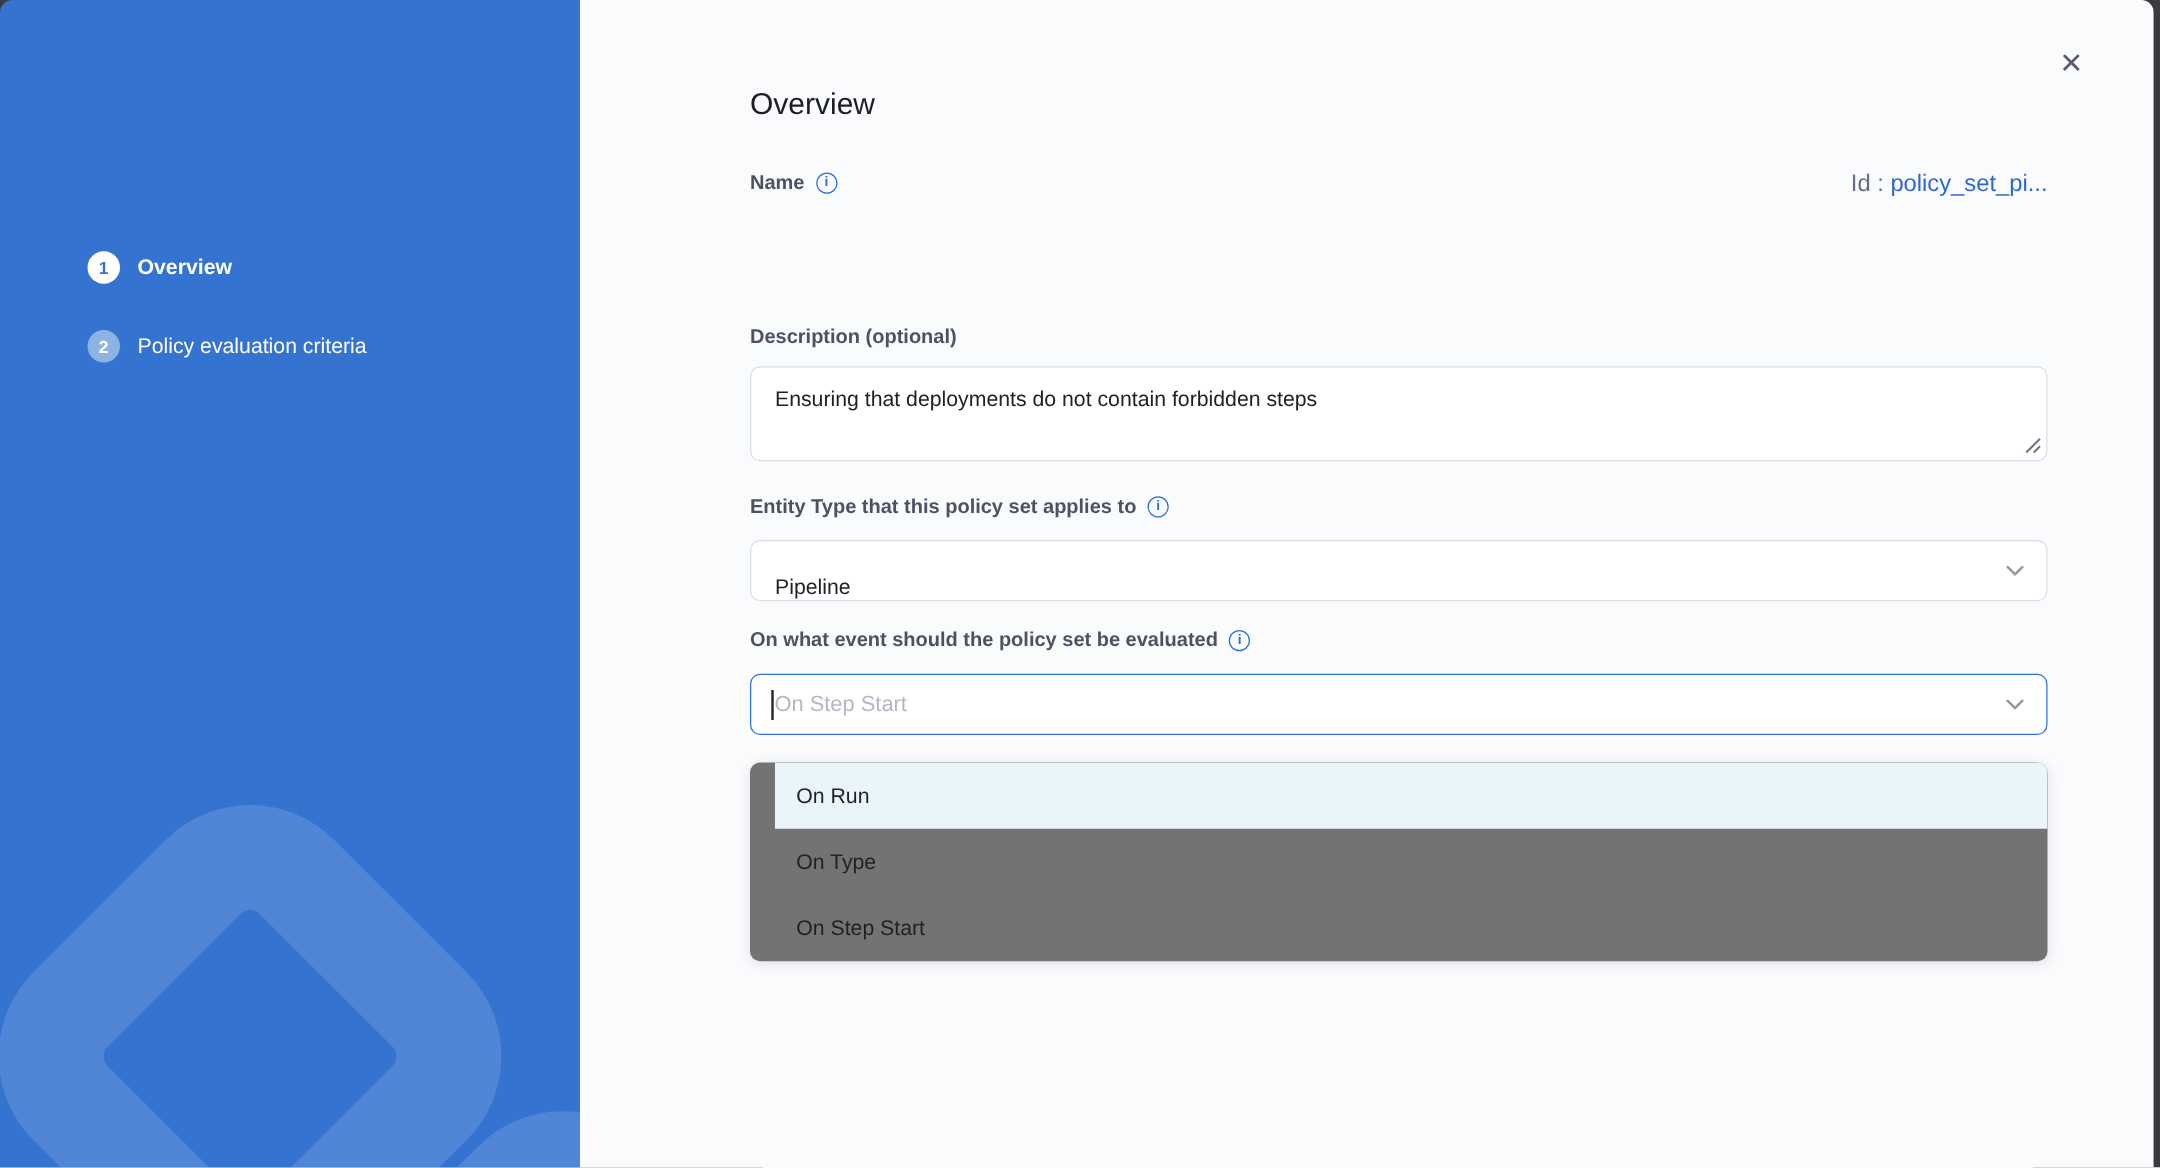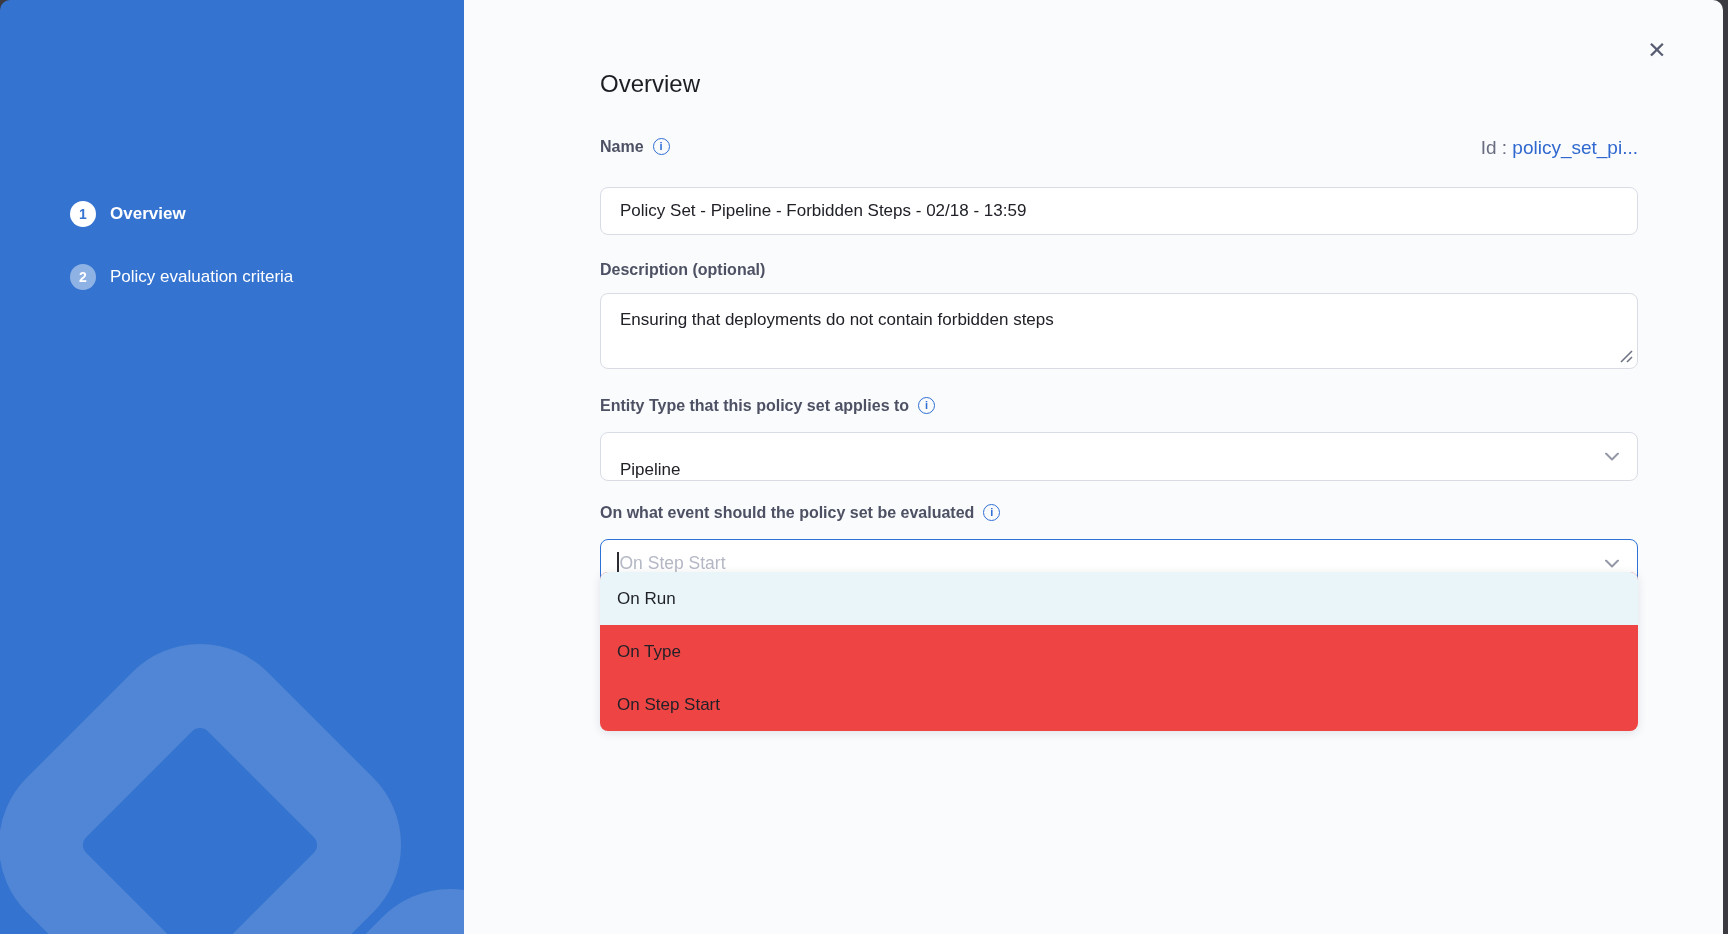--- a/index.html
+++ b/index.html
@@ -92,23 +92,24 @@
     background:#ffffff; border:1.5px solid #2e72d8; border-radius:8px;
     display:flex; align-items:center; padding:0 16px;
   }
   .caret { width:1.5px; height:24px; background:#2b2d33; flex:none; }
   .event-input {
     flex:1; border:none; outline:none; background:transparent;
     font-family:inherit; font-size:17.5px; color:#202228; padding:0 0 0 1px;
   }
   .event-input::placeholder { color:#b4b8c5; opacity:1; }
   .menu {
-    position:absolute; top:572px; left:0; width:100%;
-    background:#ef4444; border-radius:8px; overflow:hidden;
+    position:absolute; top:610px; left:0; width:100%;
+    background:#737373; border-radius:8px; overflow:hidden;
     box-shadow:0 2px 10px rgba(40,41,61,0.12);
+    padding-left:20px;
   }
   .menu-option {
     height:53px; display:flex; align-items:center; padding:0 17px;
     font-size:17px; color:#1f2127; cursor:pointer;
   }
   .menu-option.highlighted { background:#eaf5fa; }
 </style>
 </head>
 <body>
 
@@ -142,21 +143,20 @@
           <div class="field-label">
             <span>Name</span>
             <span class="info-icon">i</span>
           </div>
           <div class="id-wrap">
             <span class="id-label">Id :</span>
             <span class="id-link">policy_set_pi...</span>
           </div>
         </div>
 
-        <input class="text-input name-input" type="text" value="Policy Set - Pipeline - Forbidden Steps - 02/18 - 13:59" style="">
 
         <div class="field-label desc-label">
           <span>Description (optional)</span>
         </div>
         <div class="textarea-wrap">
           <textarea class="desc-textarea" style="">Ensuring that deployments do not contain forbidden steps</textarea>
           <svg class="resize-handle" width="14" height="14" viewBox="0 0 14 14">
             <line x1="2" y1="13" x2="13" y2="2" stroke="#6f7482" stroke-width="1.6"></line>
             <line x1="8" y1="13" x2="13" y2="8" stroke="#6f7482" stroke-width="1.6"></line>
           </svg>

